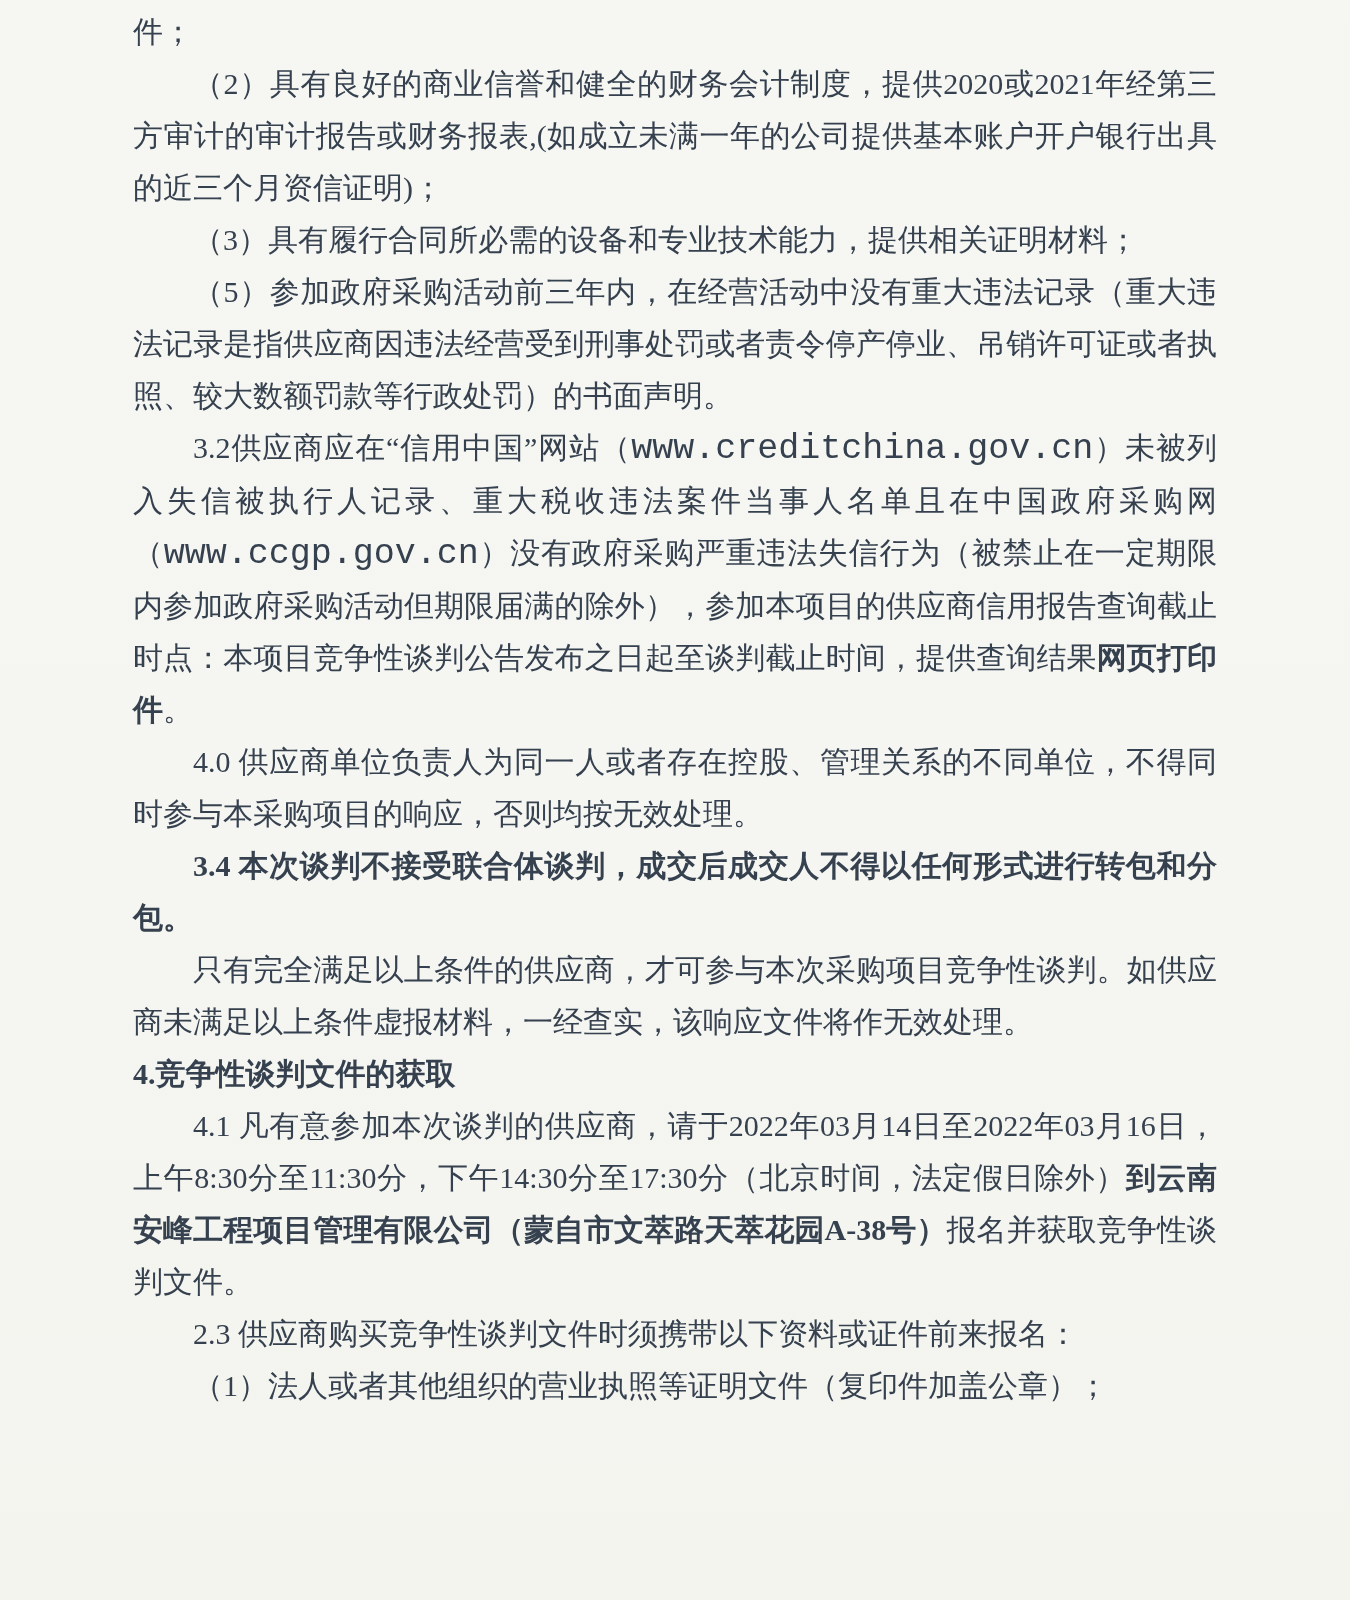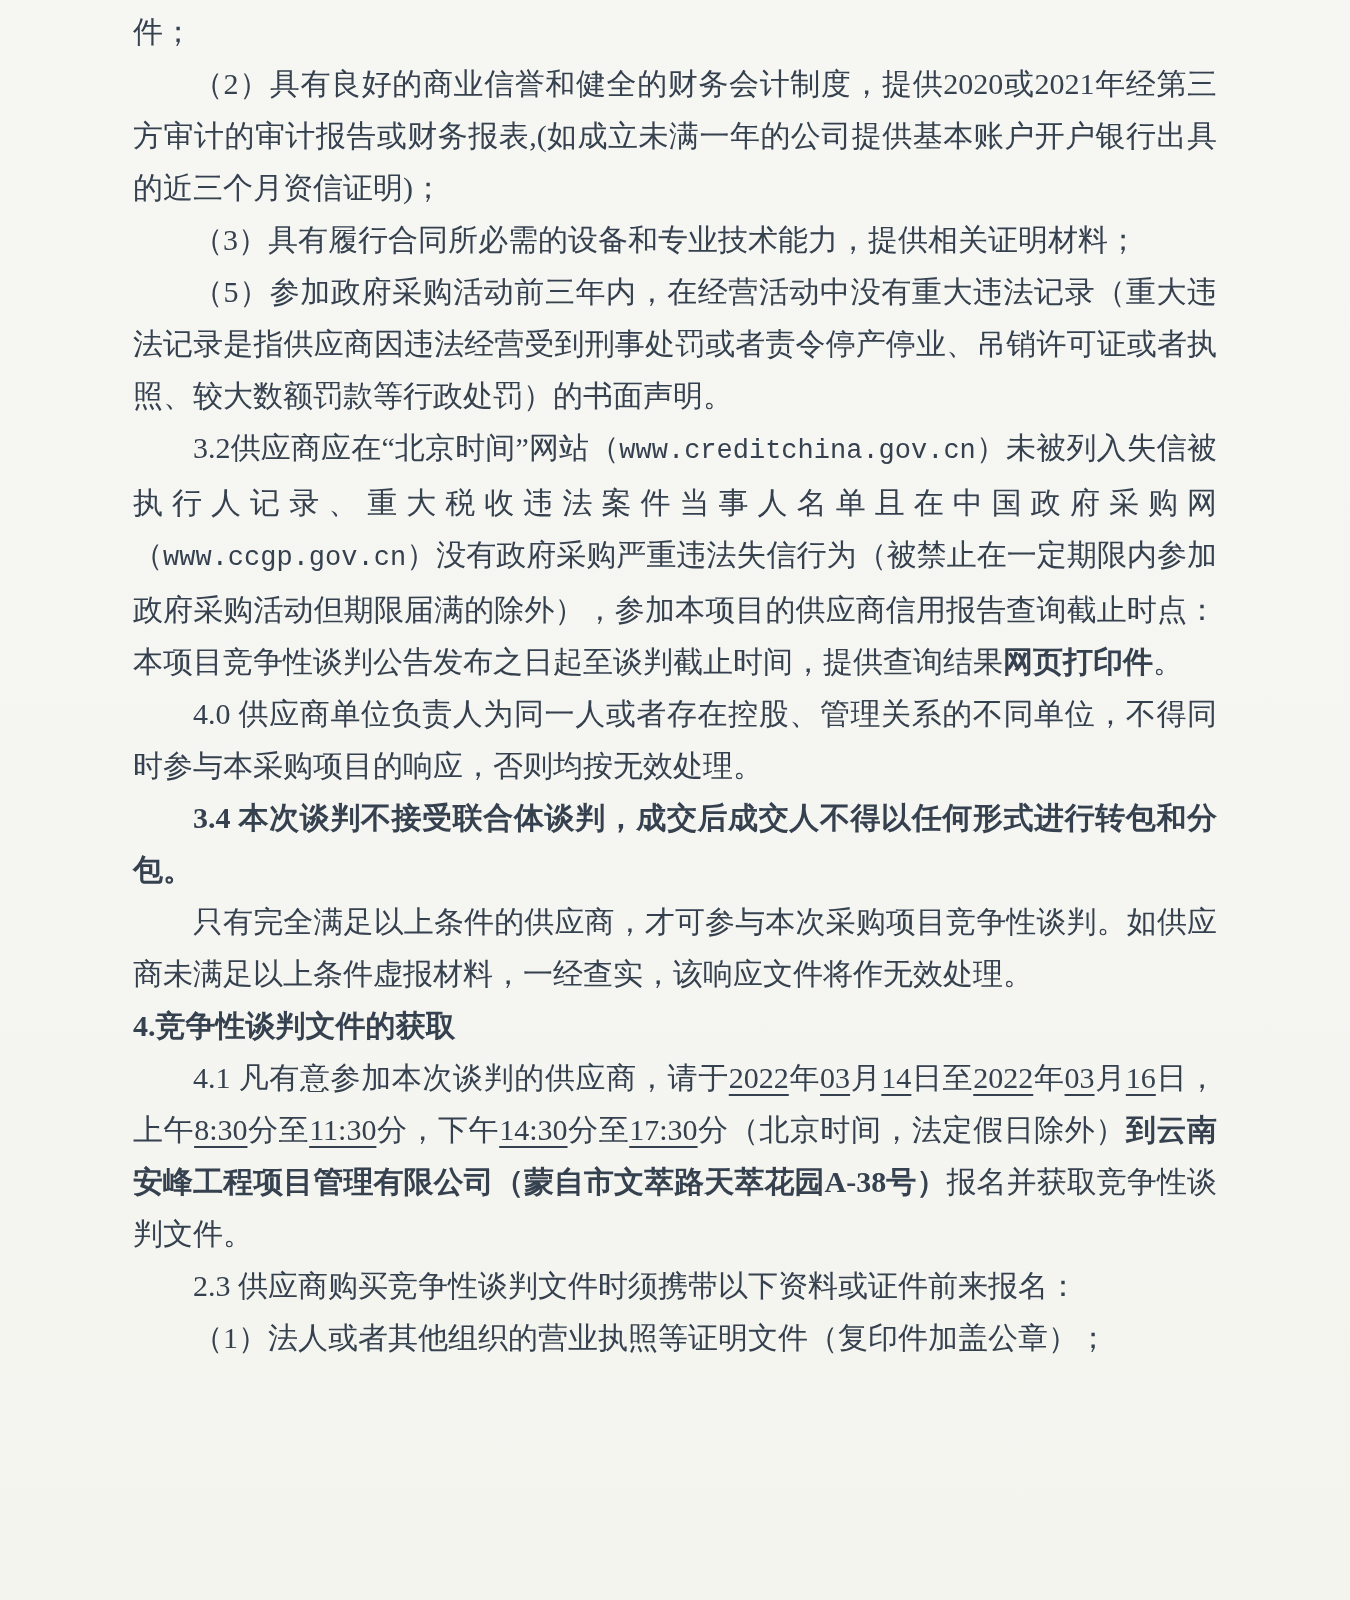--- a/index.html
+++ b/index.html
@@ -19,40 +19,39 @@
     line-height:52px;
   }
   .doc p{
     margin:0;
     text-align:justify;
     text-justify:inter-ideograph;
   }
   .doc p.indent{text-indent:2em;}
   .run-bold{font-weight:700;}
   .run-underline{
-    text-decoration:underline;
     text-decoration-thickness:2px;
     text-underline-offset:6px;
     margin-top:16px;
   }
   .run-mono{
     font-family:"Liberation Mono","DejaVu Sans Mono",monospace;
-    font-size:27px;
+    font-size:35px;
   }
 </style>
 </head>
 <body>
 
 <div class="page">
   <div class="doc" style="color: rgb(54, 65, 79);">
       <p><span>件；</span></p>
       <p class="indent"><span>（2）具有良好的商业信誉和健全的财务会计制度，提供2020或2021年经第三方审计的审计报告或财务报表,(如成立未满一年的公司提供基本账户开户银行出具的近三个月资信证明)；</span></p>
       <p class="indent"><span>（3）具有履行合同所必需的设备和专业技术能力，提供相关证明材料；</span></p>
       <p class="indent"><span>（5）参加政府采购活动前三年内，在经营活动中没有重大违法记录（重大违法记录是指供应商因违法经营受到刑事处罚或者责令停产停业、吊销许可证或者执照、较大数额罚款等行政处罚）的书面声明。</span></p>
-      <p class="indent"><span>3.2供应商应在“北京时间”网站（</span><span class="run-mono">www.creditchina.gov.cn</span><span>）未被列入失信被执行人记录、重大税收违法案件当事人名单且在中国政府采购网（</span><span class="run-mono">www.ccgp.gov.cn</span><span>）没有政府采购严重违法失信行为（被禁止在一定期限内参加政府采购活动但期限届满的除外），参加本项目的供应商信用报告查询截止时点：本项目竞争性谈判公告发布之日起至谈判截止时间，提供查询结果</span><span class="run-bold">网页打印件</span><span>。</span></p>
+      <p class="indent"><span>3.2供应商应在“信用中国”网站（</span><span class="run-mono">www.creditchina.gov.cn</span><span>）未被列入失信被执行人记录、重大税收违法案件当事人名单且在中国政府采购网（</span><span class="run-mono">www.ccgp.gov.cn</span><span>）没有政府采购严重违法失信行为（被禁止在一定期限内参加政府采购活动但期限届满的除外），参加本项目的供应商信用报告查询截止时点：本项目竞争性谈判公告发布之日起至谈判截止时间，提供查询结果</span><span class="run-bold">网页打印件</span><span>。</span></p>
       <p class="indent"><span>4.0 供应商单位负责人为同一人或者存在控股、管理关系的不同单位，不得同时参与本采购项目的响应，否则均按无效处理。</span></p>
       <p class="indent"><span class="run-bold">3.4 本次谈判不接受联合体谈判，成交后成交人不得以任何形式进行转包和分包。</span></p>
       <p class="indent"><span>只有完全满足以上条件的供应商，才可参与本次采购项目竞争性谈判。如供应商未满足以上条件虚报材料，一经查实，该响应文件将作无效处理。</span></p>
       <p><span class="run-bold">4.竞争性谈判文件的获取</span></p>
       <p class="indent"><span>4.1 凡有意参加本次谈判的供应商，请于</span><span class="run-underline">2022</span><span>年</span><span class="run-underline">03</span><span>月</span><span class="run-underline">14</span><span>日至</span><span class="run-underline">2022</span><span>年</span><span class="run-underline">03</span><span>月</span><span class="run-underline">16</span><span>日，上午</span><span class="run-underline">8:30</span><span>分至</span><span class="run-underline">11:30</span><span>分，下午</span><span class="run-underline">14:30</span><span>分至</span><span class="run-underline">17:30</span><span>分（北京时间，法定假日除外）</span><span class="run-bold">到云南安峰工程项目管理有限公司（蒙自市文萃路天萃花园A-38号）</span><span>报名并获取竞争性谈判文件。</span></p>
       <p class="indent"><span>2.3 供应商购买竞争性谈判文件时须携带以下资料或证件前来报名：</span></p>
       <p class="indent"><span>（1）法人或者其他组织的营业执照等证明文件（复印件加盖公章）；</span></p>
     </div>
 </div>
 

